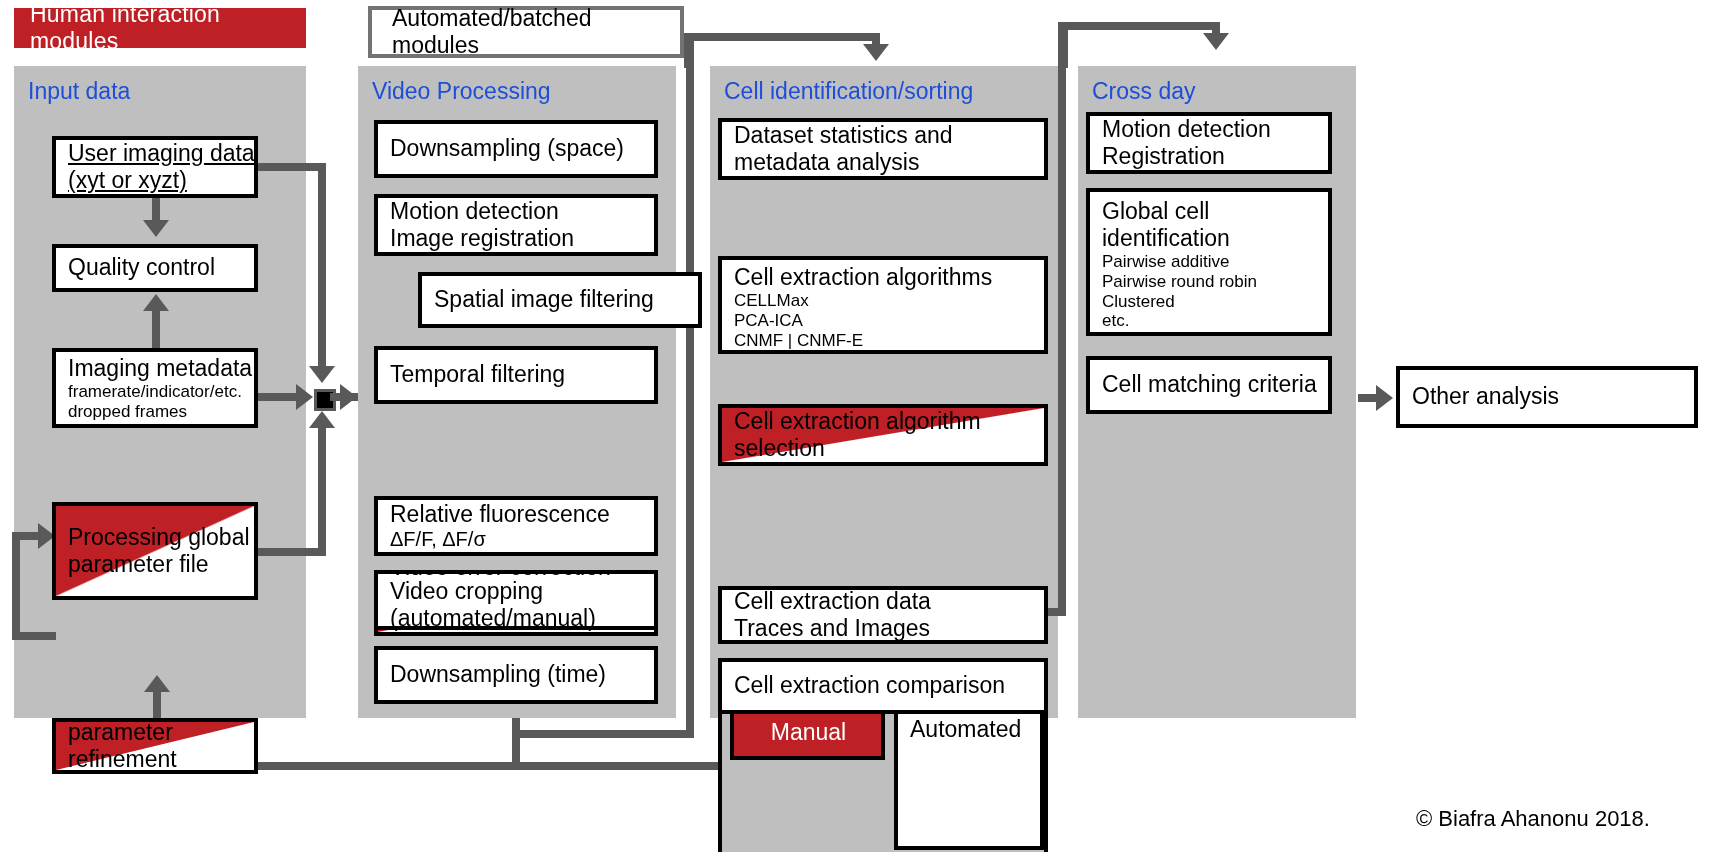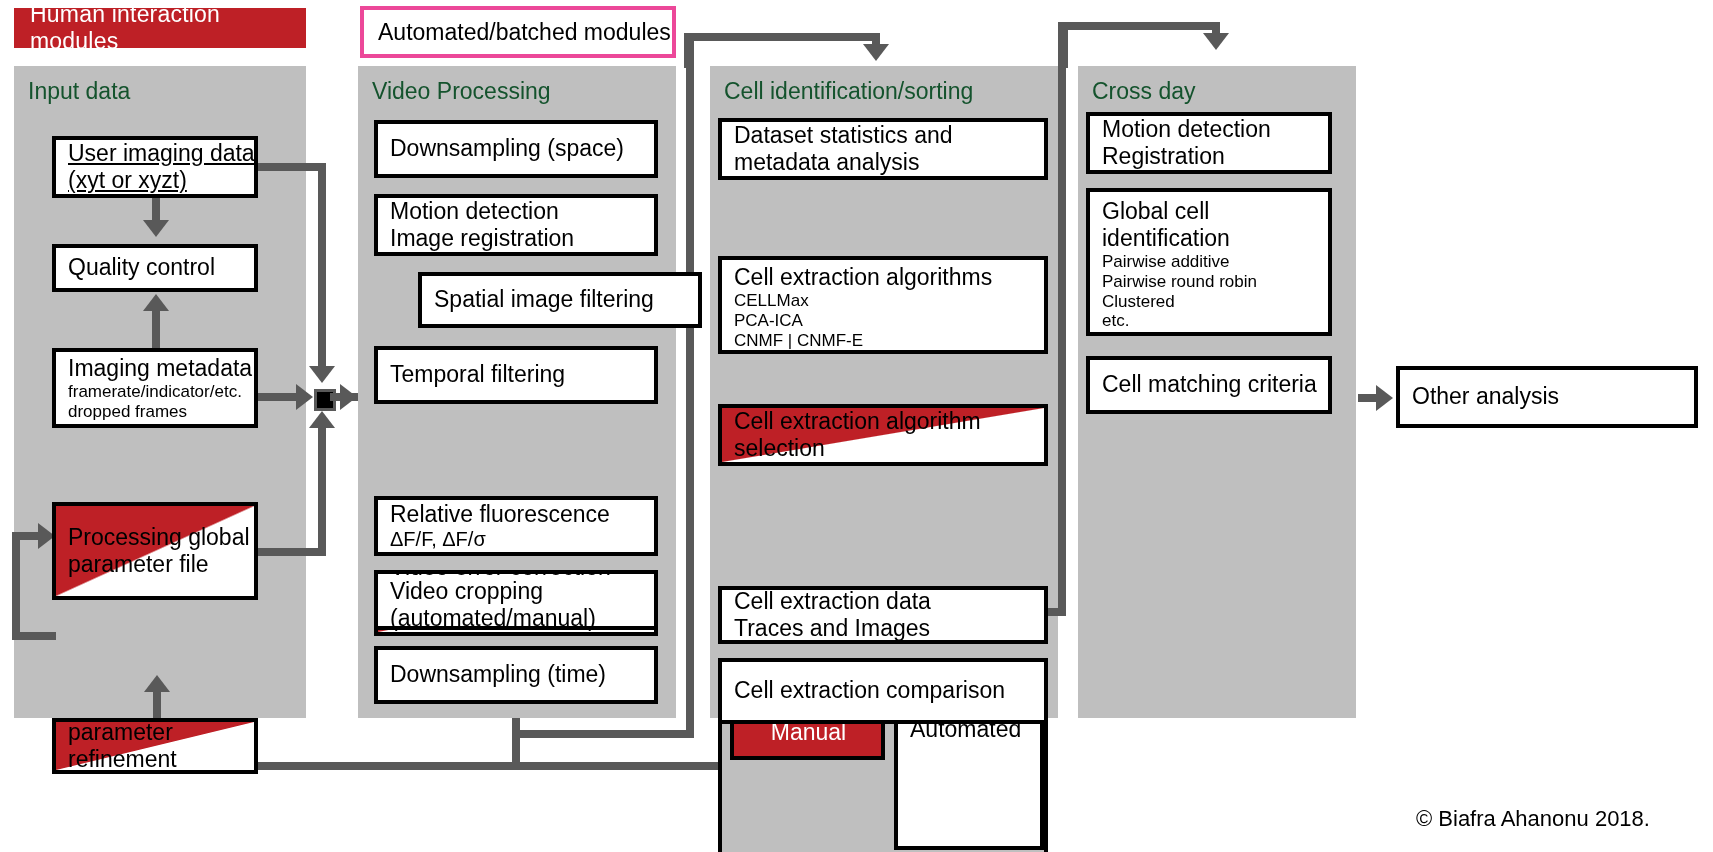--- a/index.html
+++ b/index.html
@@ -25,35 +25,36 @@
     color:#ffffff;
     border:2px solid #be2026;
     display:flex;align-items:center;
     padding-left:14px;
     font-size:23px;
     letter-spacing:.2px;
   }
   .legend-auto{
     background:#ffffff;
     color:#000000;
-    border:4px solid #ec4899;
+    border:4px solid #737373;
     display:flex;align-items:center;
-    padding-left:14px;
+    padding-left:20px;
     font-size:23px;
+    margin-left:8px;
   }
 
   
   .panel{
     background:#bfbfbf;
   }
   .panel-title{
     position:absolute;
     left:14px;
     font-size:23px;
-    color:#14532d;
+    color:#1d4ed8;
     white-space:nowrap;
   }
 
   
   .box{
     background:#ffffff;
     border:4px solid #000000;
     padding:6px 10px 6px 12px;
     display:flex;
     flex-direction:column;
@@ -288,21 +289,21 @@
     <div class="abs box" style="left:172px;top:36px;width:150px;height:144px;justify-content:flex-start;padding-top:6px;">
       <div class="t1">Automated</div>
     </div>
   </div>
 
   <div class="abs box" style="left:718px;top:586px;width:330px;height:58px;">
     <div class="t1">Cell extraction data</div>
     <div class="t2">Traces and Images</div>
   </div>
 
-  <div class="abs box" style="left:718px;top:658px;width:330px;height:66px;">
+  <div class="abs box" style="left:718px;top:658px;width:330px;height:56px;">
     <div class="t1">Cell extraction comparison</div>
   </div>
 
   <div class="abs box" style="left:1086px;top:112px;width:246px;height:62px;">
     <div class="t1">Motion detection</div>
     <div class="t2">Registration</div>
   </div>
 
   <div class="abs box" style="left:1086px;top:356px;width:246px;height:58px;">
     <div class="t1">Cell matching criteria</div>

